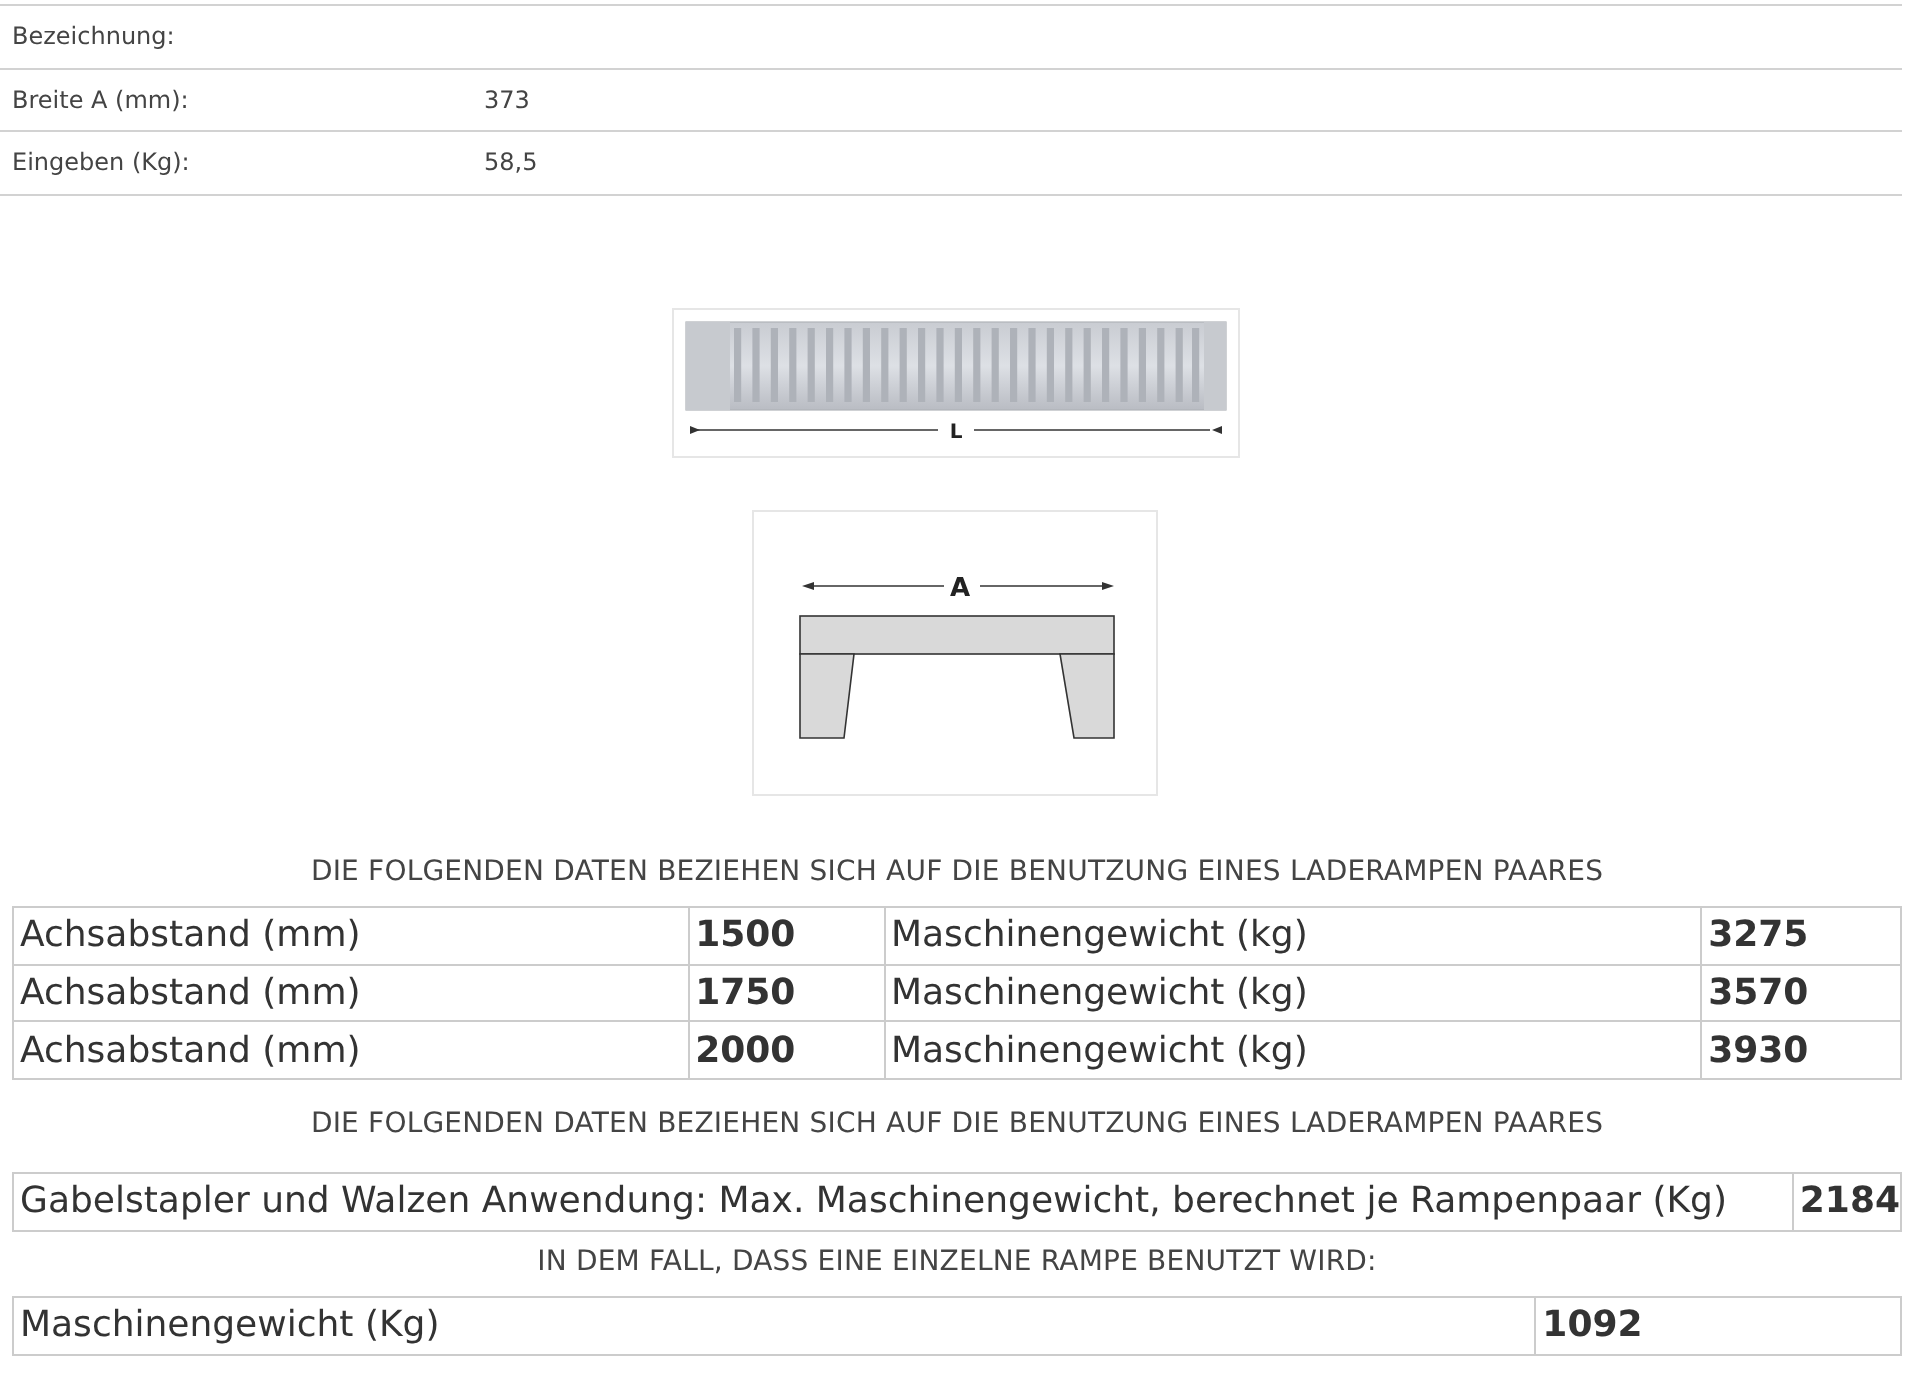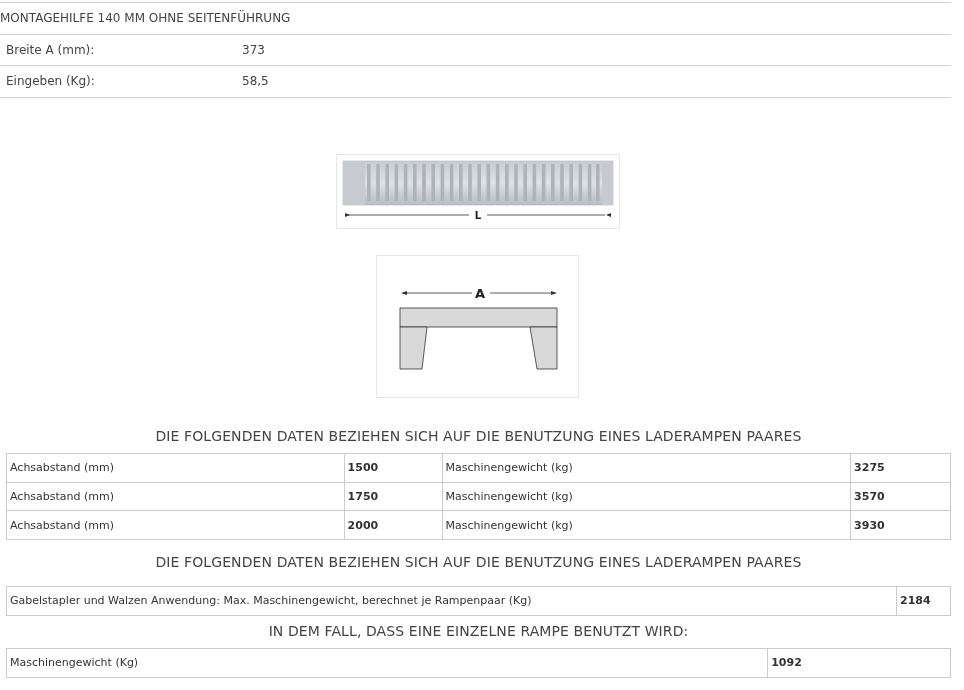--- a/index.html
+++ b/index.html
@@ -11,30 +11,30 @@
     .spec-row { display: flex; height: 31.5px; align-items: center; border-bottom: 1px solid #d2d2d2; font-size: 12px; color: #444; }
     .spec-row .k { width: 242px; padding-left: 6px; }
     .spec-row .v { flex: 1; }
 
     
     .img-ramp { position: absolute; left: 336px; top: 154px; width: 284px; height: 75px; border: 1px solid #e6e6e6; background: #fff; }
     .img-profile { position: absolute; left: 376px; top: 255px; width: 203px; height: 143px; border: 1px solid #e6e6e6; background: #fff; }
 
     .section-title { position: absolute; left: 6px; width: 945px; text-align: center; font-size: 14px; color: #444; letter-spacing: 0.1px; }
 
-    table.grid { position: absolute; left: 6px; width: 945px; border-collapse: collapse; font-size: 11px; color: #333; }
+    table.grid { position: absolute; left: 6px; width: 945px; border-collapse: collapse; font-size: 18px; color: #333; }
     table.grid td { border: 1px solid #cccccc; padding: 0 0 0 3px; height: 28.7px; vertical-align: middle; }
     table.grid td.b { font-weight: bold; margin-top: 45px; }
   </style>
 </head>
 <body>
 
 <div class="spec-list">
   <div class="spec-row">
-    <span class="v">MONTAGEHILFE 140 MM OHNE SEITENFÜHRUNG</span>
+    <span class="k">Bezeichnung:</span>
   </div>
   <div class="spec-row">
     <span class="k">Breite A (mm):</span>
     <span class="v">373</span>
   </div>
   <div class="spec-row">
     <span class="k">Eingeben (Kg):</span>
     <span class="v">58,5</span>
   </div>
 </div>

